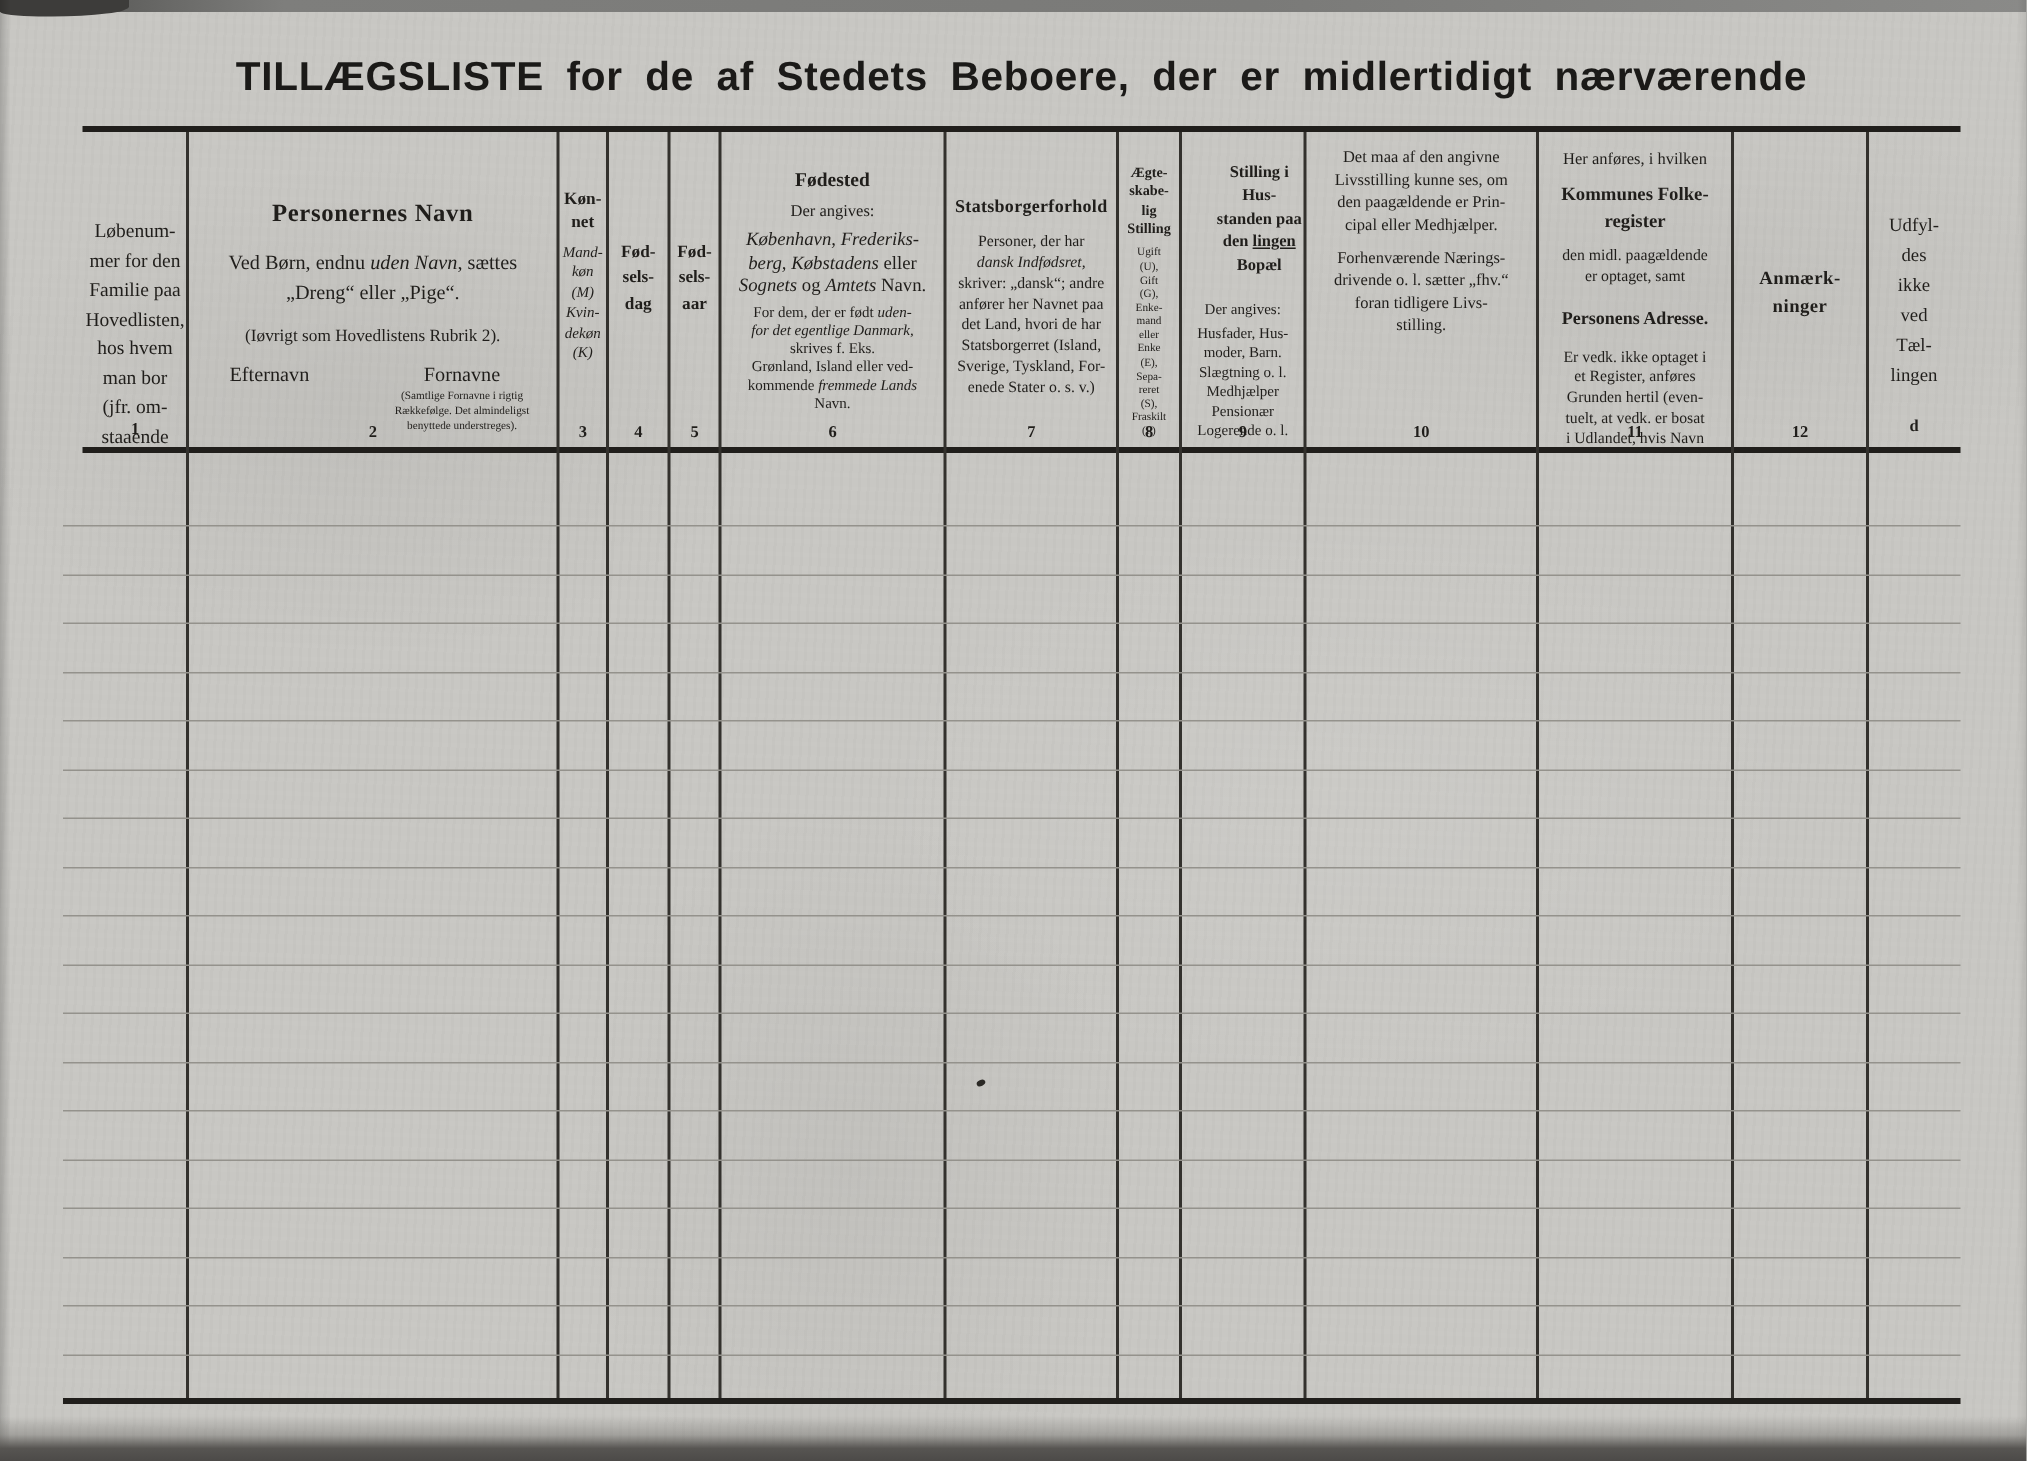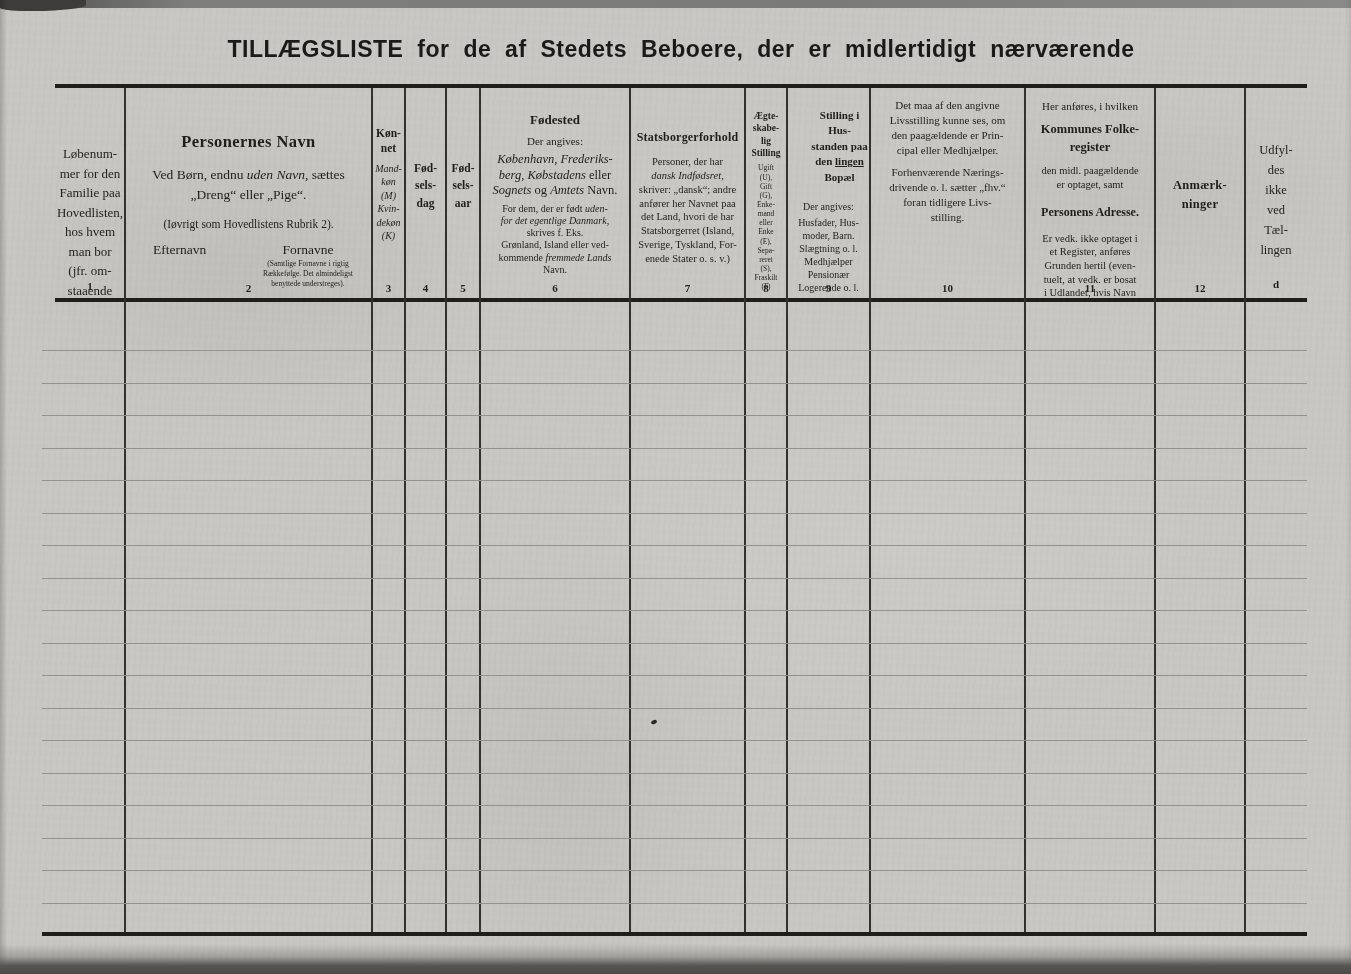--- a/index.html
+++ b/index.html
@@ -17,21 +17,21 @@
             background:linear-gradient(90deg,#4a4a48,#7e7e7c 14%,#7a7a78 62%,#8a8a88);}
   .top-blob{position:absolute;left:0;top:0;width:86px;height:11px;background:#3d3c3a;border-radius:0 0 60% 30%;}
   .left-edge{position:absolute;left:0;top:0;width:7px;height:974px;
              background:linear-gradient(90deg,rgba(0,0,0,.18),rgba(0,0,0,0));}
   .right-edge{position:absolute;right:0;top:0;width:6px;height:974px;
               background:linear-gradient(270deg,rgba(0,0,0,.08),rgba(0,0,0,0));}
   .bottom-band{position:absolute;left:0;top:944px;width:1351px;height:30px;
                background:linear-gradient(180deg,rgba(0,0,0,0) 0%,rgba(90,88,84,.35) 42%,#575552 72%,#4c4a48 100%);}
   .doc-title{position:absolute;left:55px;top:36px;width:1252px;text-align:center;
              font-family:"Liberation Sans","DejaVu Sans",sans-serif;font-weight:700;
-             font-size:23px;letter-spacing:.5px;word-spacing:7px;color:#1b1a18;}
+             font-size:27px;letter-spacing:.5px;word-spacing:7px;color:#1b1a18;}
   .rule{position:absolute;background:#201e1b;}
   .rule-top{left:55px;top:84px;width:1252px;height:4px;}
   .rule-mid{left:55px;top:298px;width:1252px;height:4px;}
   .rule-bottom{left:42px;top:932px;width:1265px;height:4px;}
   .hcell{position:absolute;top:88px;height:211px;text-align:center;overflow:hidden;}
   .pre{white-space:pre-line;}
   .b{font-weight:700;}
   .i{font-style:italic;}
   .u{text-decoration:underline;}
   .colnum{position:absolute;bottom:5px;left:0;right:0;text-align:center;

